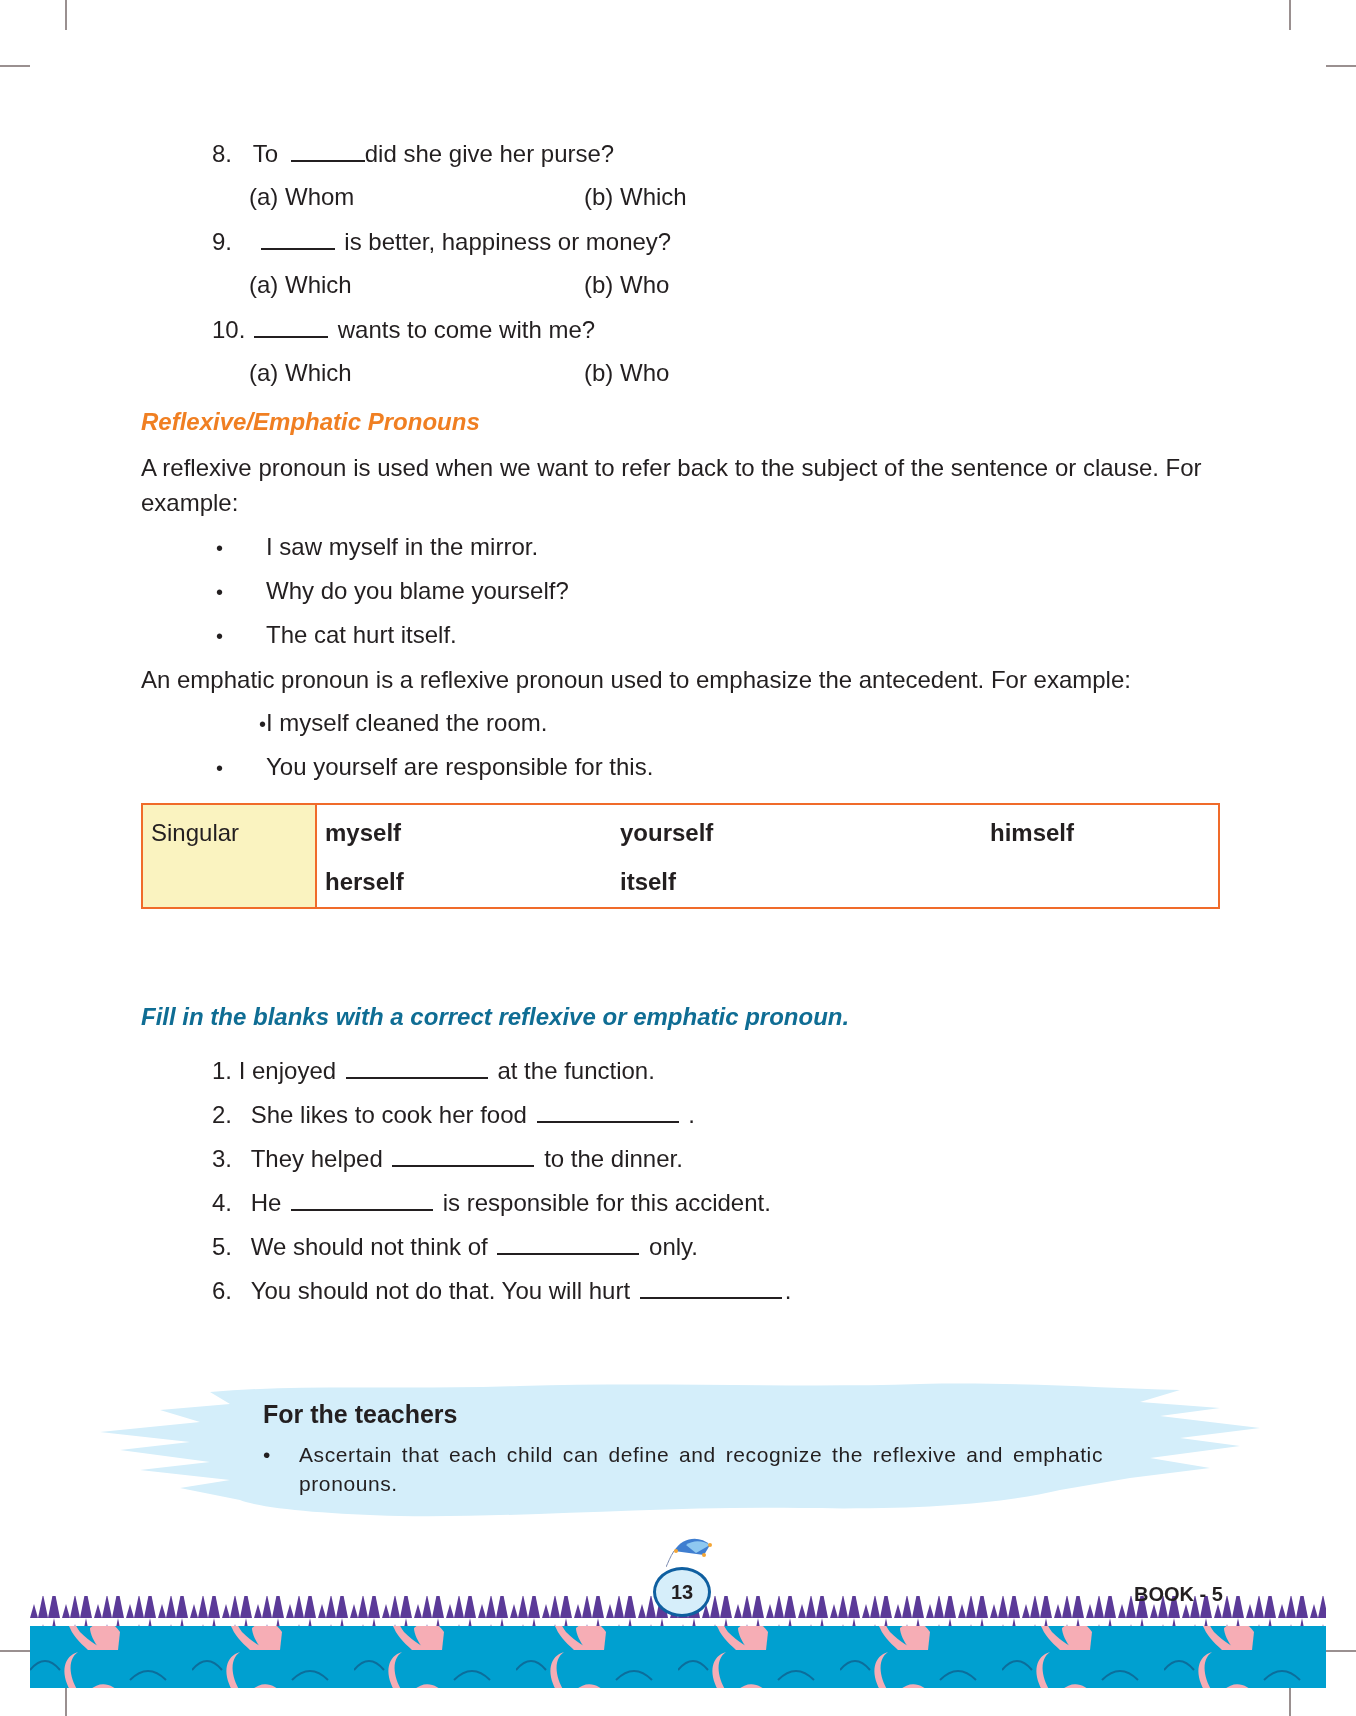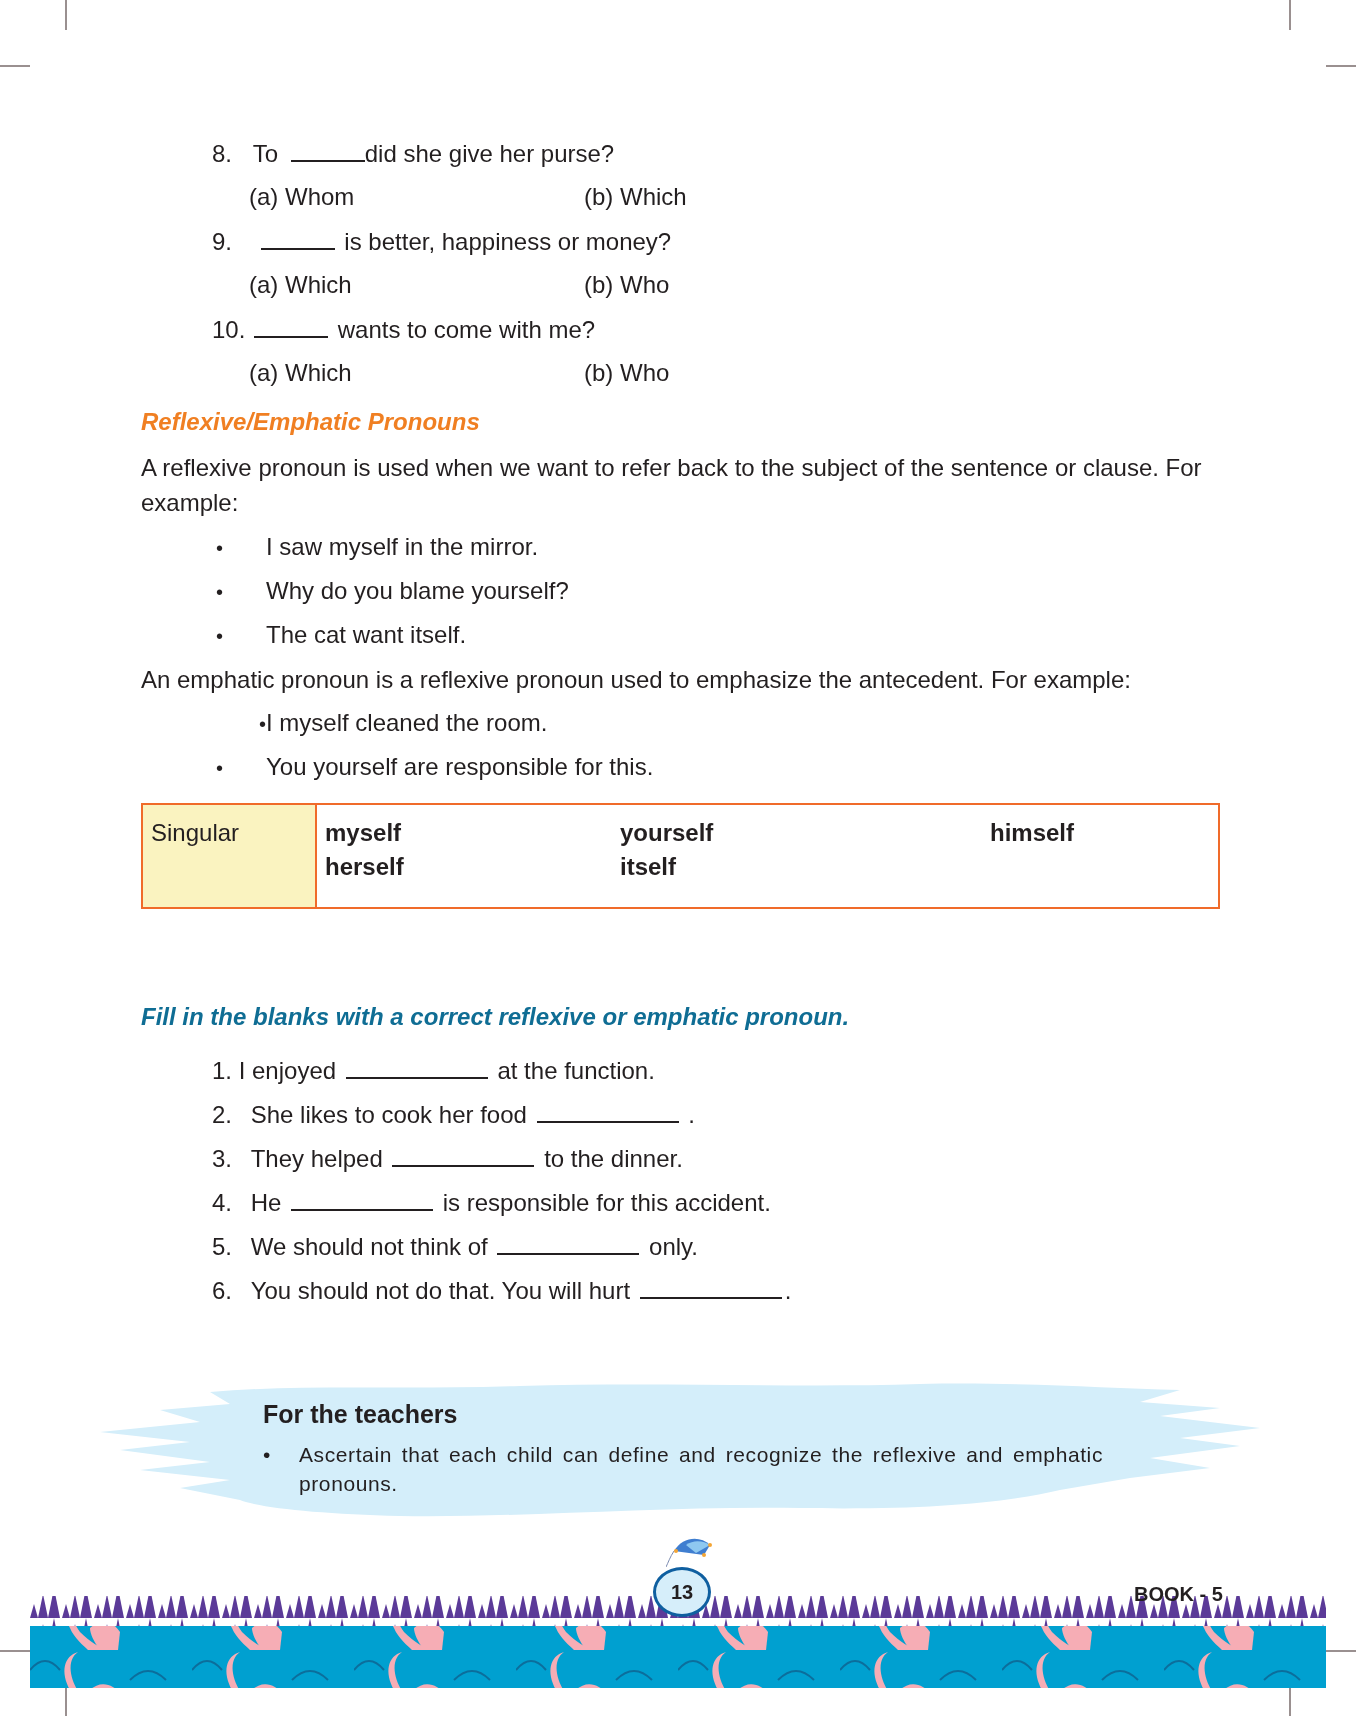--- a/index.html
+++ b/index.html
@@ -10,21 +10,21 @@
   .blank { display:inline-block; border-bottom:2px solid #231f20; height:22px; vertical-align:baseline; margin:0 3px; }
   .heading-orange { position:absolute; font-weight:bold; font-style:italic; font-size:24px; color:#f07f22; }
   .heading-blue { position:absolute; font-weight:bold; font-style:italic; font-size:24px; color:#0f6d94;text-align:center; }
   .para { position:absolute; font-size:24px; line-height:35px; width:1085px; }
   .bullet { position:absolute; font-size:24px; line-height:30px; white-space:nowrap; }
   .bullet .dot { display:inline-block; width:50px; font-size:20px; }
   table.pron { position:absolute; left:141px; top:803px; width:1079px; border-collapse:collapse;padding-left:10px; }
   table.pron td { border:2px solid #f06b2a; font-size:24px; vertical-align:top; padding:14px 8px 8px 8px; }
   table.pron td.label { background:#faf3c0; width:172px; }
   table.pron td.words { font-weight:bold; padding-left:8px; }
-  .wgrid { display:grid; grid-template-columns:295px 370px 220px; row-gap:6px; }
+  .wgrid { display:grid; grid-template-columns:295px 370px 220px; row-gap:21px; }
   .teacher-bg { position:absolute; left:100px; top:1380px; width:1165px; height:142px; }
   .teacher-title { position:absolute; left:263px; top:1400px; font-size:25px; font-weight:bold; }
   .teacher-text { position:absolute; left:263px; top:1440px; font-size:21px; line-height:29px; width:840px; text-align:justify; letter-spacing:0.6px; }
   .teacher-text .dot { position:absolute; left:0; }
   .teacher-text .txt { display:block; margin-left:36px; }
   .footer { position:absolute; left:30px; top:1588px; width:1296px; height:100px; }
   .page-num { position:absolute; left:653px; top:1567px; width:52px; height:44px; border:3px solid #0f5fa0; border-radius:50%; background:#d6eefa; text-align:center; font-weight:bold; font-size:20px; line-height:44px; }
   .book-label { position:absolute; left:1134px; top:1583px; font-weight:bold; font-size:20px; }
 </style>
 </head>
@@ -73,21 +73,21 @@
 
 <div class="para" style="left:141px;top:450px;">A reflexive pronoun is used when we want to refer back to the subject of the sentence or clause. For example:</div>
 
 <div class="bullet" style="left:216px;top:532px;">
   <span class="dot">•</span><span>I saw myself in the mirror.</span>
 </div>
 <div class="bullet" style="left:216px;top:576px;">
   <span class="dot">•</span><span>Why do you blame yourself?</span>
 </div>
 <div class="bullet" style="left:216px;top:620px;">
-  <span class="dot">•</span><span>The cat want itself.</span>
+  <span class="dot">•</span><span>The cat hurt itself.</span>
 </div>
 
 <div class="para" style="left:141px;top:662px;">An emphatic pronoun is a reflexive pronoun used to emphasize the antecedent. For example:</div>
 
 <div class="bullet" style="left:216px;top:708px;text-align:right;">
   <span class="dot">•</span><span>I myself cleaned the room.</span>
 </div>
 <div class="bullet" style="left:216px;top:752px;">
   <span class="dot">•</span><span>You yourself are responsible for this.</span>
 </div>

